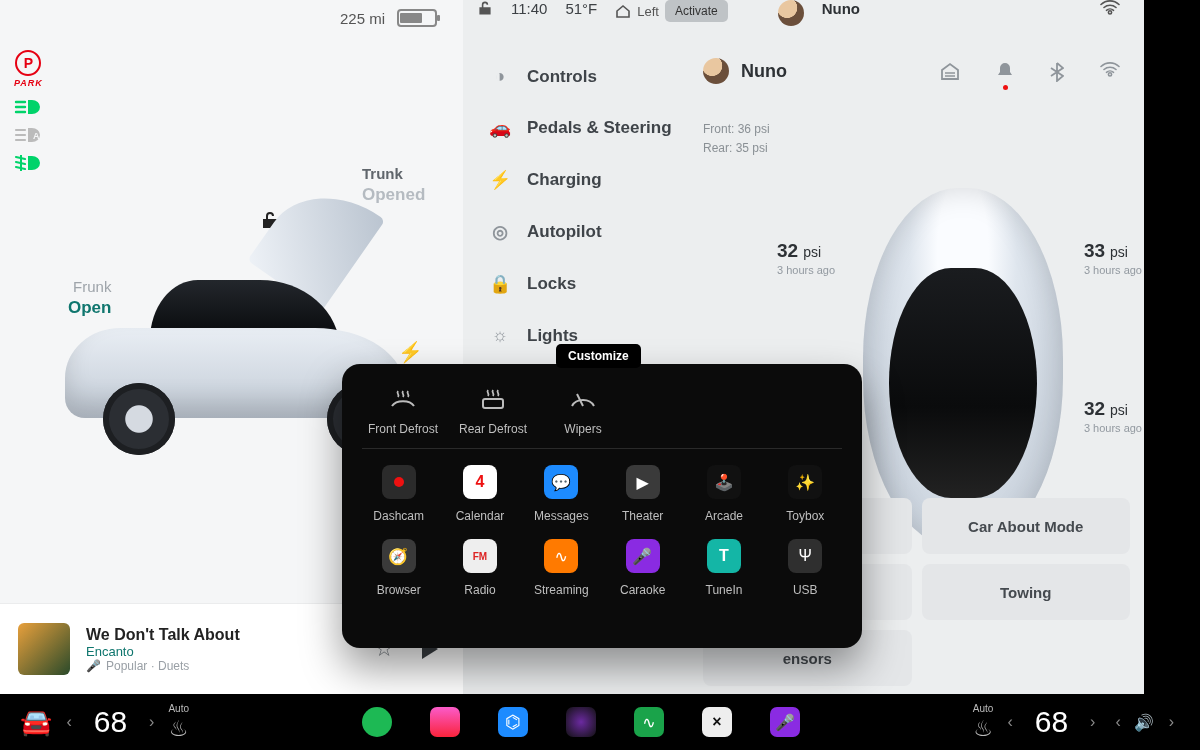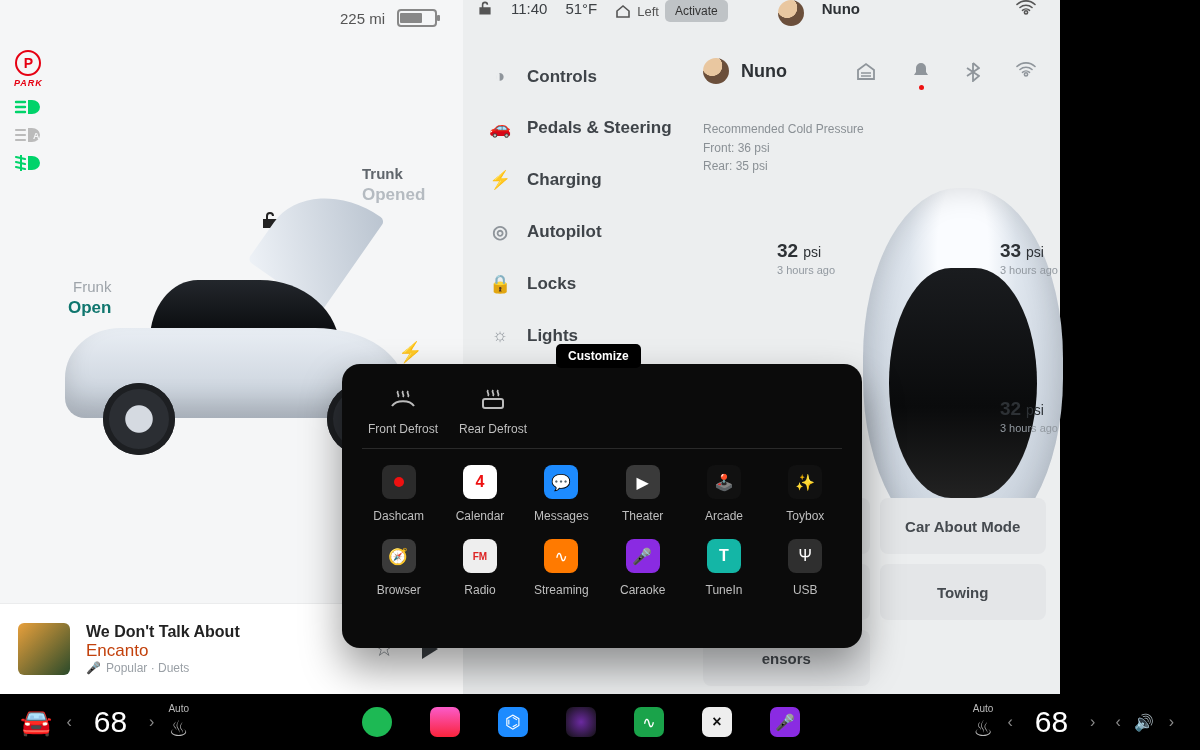--- a/index.html
+++ b/index.html
@@ -1,17 +1,17 @@
 <!DOCTYPE html>
 <html><head>
 <meta charset="utf-8">
 <style>
   * { margin:0; padding:0; box-sizing:border-box; font-family:-apple-system, "Helvetica Neue", Arial, sans-serif; -webkit-font-smoothing:antialiased; }
   body { width:1200px; height:750px; background:#000; overflow:hidden; position:relative; color:#333; }
-  .screen { width:1060px; height:694px; background:#f2f3f4; display:flex; position:relative; }
+  .screen { width:1144px; height:694px; background:#f2f3f4; display:flex; position:relative; }
   .left-pane { width:463px; height:100%; position:relative; background:#f5f6f7; }
   .right-pane { flex:1; height:100%; position:relative; background:#eceeef; }
 
   
   .status-row { position:absolute; top:9px; right:26px; display:flex; align-items:center; gap:12px; font-size:15px; font-weight:500; color:#555;}
   .battery-shell { width:40px; height:18px; border:2px solid #888; border-radius:4px; position:relative; display:flex; align-items:center; }
   .battery-shell::after{content:"";position:absolute;right:-5px;top:4px;width:3px;height:6px;background:#888;border-radius:1px;}
   .battery-fill { background:#888; height:10px; width:60%; margin-left:1px; border-radius:1px;}
 
   
@@ -37,21 +37,21 @@
   .callout b{display:block;color:#60666c;font-weight:600;}
   .co-frunk{left:68px;top:278px;text-align:right;}
   .co-frunk b{color:#0f766e;font-size:17px;}
   .co-trunk{left:362px;top:165px;}
   .co-trunk span{color:#b5bbc1;font-size:17px;font-weight:600;}
 
   
   .media{position:absolute;left:0;bottom:0;right:0;height:90px;background:#fff;display:flex;align-items:center;padding:0 18px;gap:16px;box-shadow:0 -1px 0 rgba(0,0,0,.04);}
   .album{width:52px;height:52px;border-radius:6px;background:linear-gradient(135deg,#e8a03c,#2a4a2a);}
   .media .title{font-size:16px;font-weight:700;color:#222;}
-  .media .sub{font-size:17px;color:#c2410c;}
+  .media .sub{font-size:13px;color:#0f766e;}
   .media .src{font-size:12px;color:#9aa0a6;display:flex;align-items:center;gap:5px;}
   .media .grow{flex:1;}
   .ic-btn{width:30px;display:flex;justify-content:center;color:#7b8187;font-size:22px;}
   .play{width:0;height:0;border-left:16px solid #3a3e42;border-top:10px solid transparent;border-bottom:10px solid transparent;}
 
   
   .topbar{height:36px;display:flex;align-items:flex-start;gap:18px;padding:0 24px 0 14px;font-size:15px;color:#3d4145;font-weight:500;}
   .topbar .sp{flex:1;}
   .lock-open{font-size:16px;}
   .home-chip{display:flex;align-items:center;gap:6px;font-size:13px;color:#555;}
@@ -271,21 +271,20 @@
               </svg>
             </span>
           <span>
               <svg width="20" height="16" viewBox="0 0 20 16">
                 <path d="M10 14a1.6 1.6 0 1 0 0-3.2 1.6 1.6 0 0 0 0 3.2zM4 7.5a9 9 0 0 1 12 0M1 4.5a13 13 0 0 1 18 0M6.5 10.3a5.3 5.3 0 0 1 7 0" fill="none" stroke="#8f959b" stroke-width="1.6" stroke-linecap="round"></path>
               </svg>
             </span>
         </div>
 
         <div class="tire-info">
-          <div>Recommended Cold Pressure</div>
           <div>Front: 36 psi</div>
           <div>Rear: 35 psi</div>
         </div>
 
         <div class="top-car">
           <div class="tc-body"></div>
             <div class="tc-glass"></div>
         </div>
 
         <div class="psi psi1"><span>32</span><span class="u">psi</span><small>3 hours ago</small></div>
@@ -327,20 +326,29 @@
         </div>
       <div class="dcell" style="max-width:90px">
           <span class="glyph">
             <svg width="26" height="22" viewBox="0 0 26 22">
               <rect x="3" y="11" width="20" height="9" rx="2" fill="none" stroke="#bcbcbc" stroke-width="2"></rect>
               <path d="M8 2c-2 3 2 3 0 6M13 2c-2 3 2 3 0 6M18 2c-2 3 2 3 0 6" stroke="#bcbcbc" stroke-width="1.8" fill="none"></path>
             </svg>
           </span>
           <span>Rear Defrost</span>
         </div>
+      <div class="dcell" style="max-width:90px">
+          <span class="glyph">
+            <svg width="28" height="22" viewBox="0 0 28 22">
+              <path d="M3 18a12 10 0 0 1 22 0" fill="none" stroke="#bcbcbc" stroke-width="2"></path>
+              <path d="M14 18L8 6" stroke="#bcbcbc" stroke-width="2"></path>
+            </svg>
+          </span>
+          <span>Wipers</span>
+        </div>
     </div>
     <div class="divider"></div>
     <div class="drow">
       <div class="dcell">
           <div class="app-ic" style="background:#2b2b2b">
             <span style="width:10px;height:10px;border-radius:50%;background:#e11;display:block"></span>
           </div>
           <span>Dashcam</span>
         </div>
       <div class="dcell">

